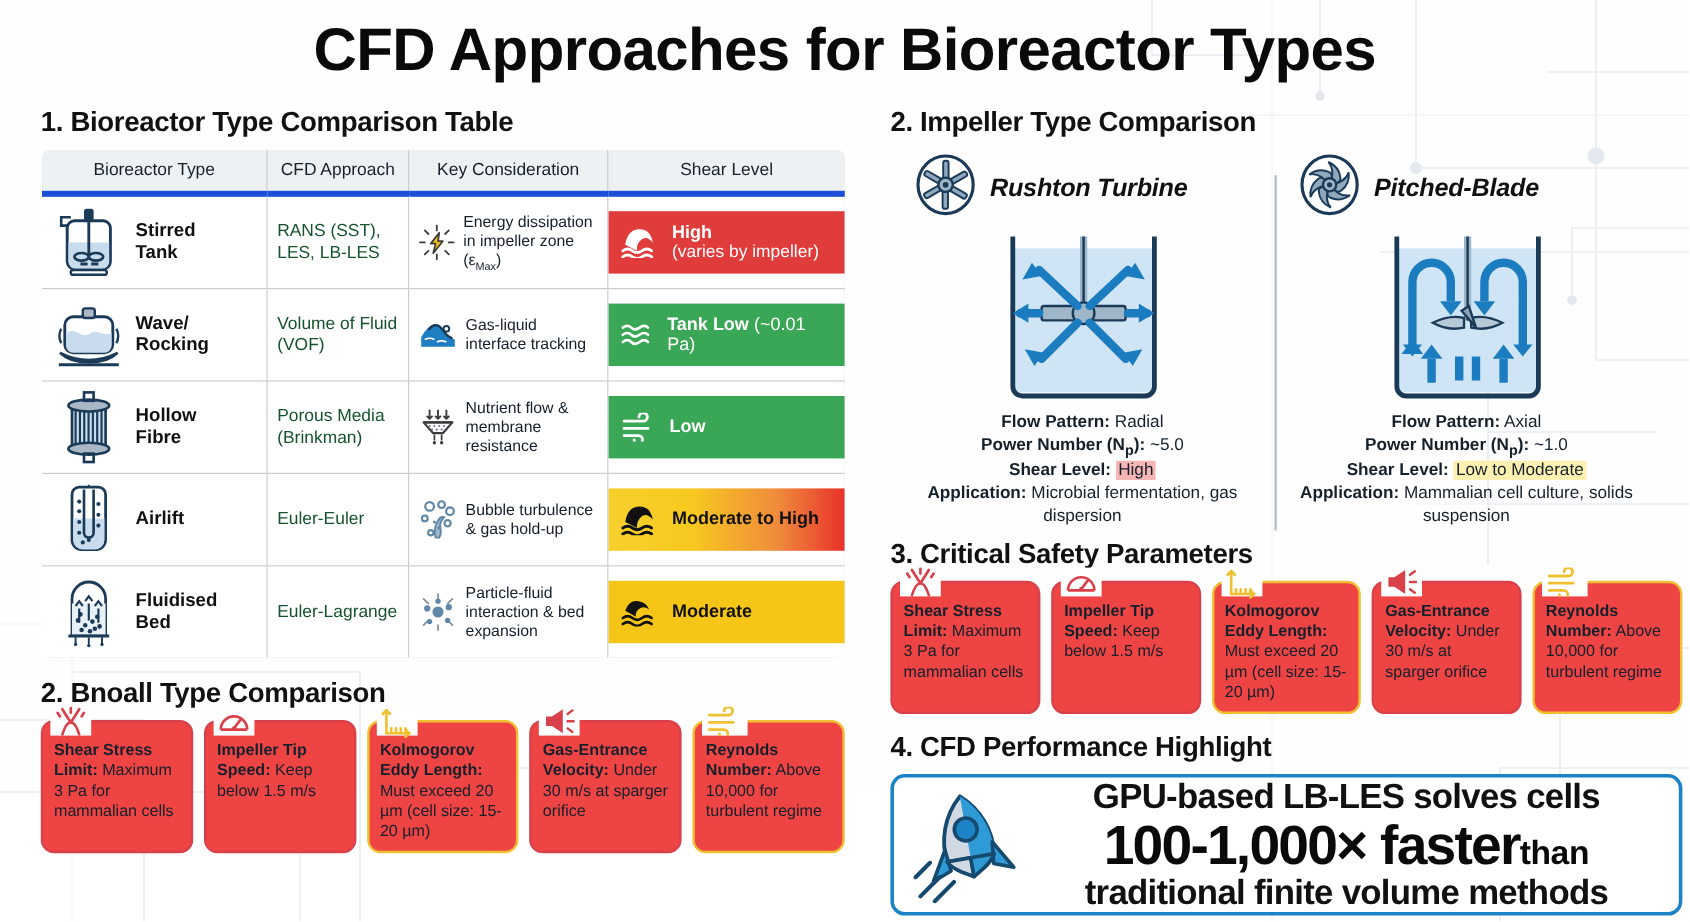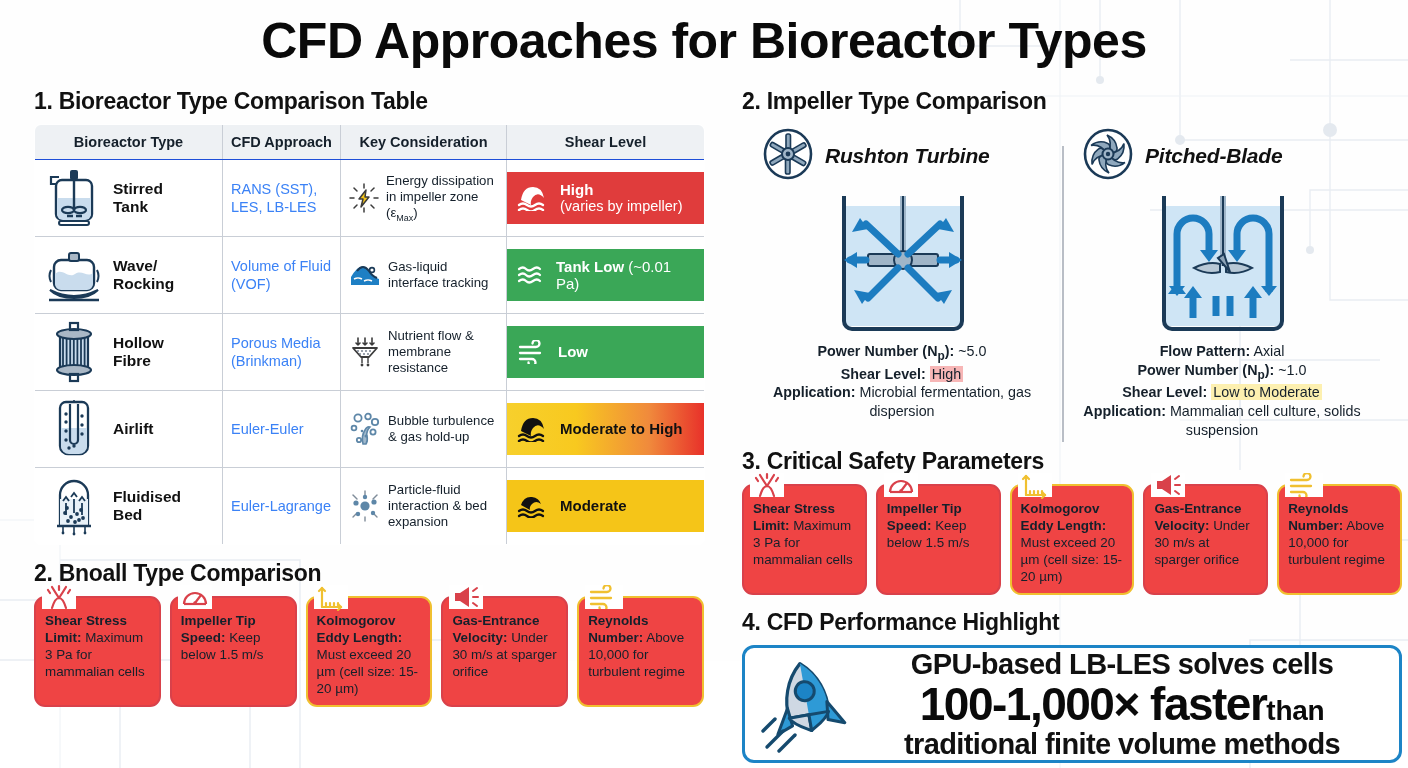--- a/index.html
+++ b/index.html
@@ -61,25 +61,25 @@
     border-collapse: collapse;
     border: 1px solid #c9ced6;
     border-radius: 7px;
     overflow: hidden;
     background: #fff;
     table-layout: fixed;
   }
   #bioreactor-table th {
     background: #eef1f4;
     font-size: 14.5px;
-    font-weight: bold;
+    font-weight: normal;
     color: #15202b;
     padding: 9px 4px;
     border-right: 1px solid #c9ced6;
-    border-bottom: 1px solid #1d4ed8;
+    border-bottom: 5px solid #1d4ed8;
     text-align: center;
   }
   #bioreactor-table th:last-child { border-right: none; }
   #bioreactor-table td {
     border-right: 1px solid #c9ced6;
     border-bottom: 1px solid #c9ced6;
     vertical-align: middle;
     padding: 0;
   }
   #bioreactor-table tr:last-child td { border-bottom: none; }
@@ -87,21 +87,21 @@
 
   .col-type { width: 188px; }
   .col-cfd { width: 118px; }
   .col-key { width: 166px; }
   .col-shear { width: 198px; }
 
   .type-cell { display: flex; align-items: center; gap: 10px; padding: 6px 8px 6px 10px; }
   .type-icon { flex: 0 0 58px; height: 64px; display: flex; align-items: center; justify-content: center; }
   .type-label { font-size: 15.5px; font-weight: bold; color: #111; line-height: 1.18; }
 
-  .cfd-cell { font-size: 14.5px; color: #3b82f6; line-height: 1.25; padding: 6px 8px; }
+  .cfd-cell { font-size: 14.5px; color: #14532d; line-height: 1.25; padding: 6px 8px; }
 
   .key-cell { display: flex; align-items: center; gap: 7px; padding: 6px 6px 6px 8px; }
   .key-icon { flex: 0 0 30px; height: 30px; display:flex; align-items:center; justify-content:center;}
   .key-text { font-size: 13.2px; color: #15202b; line-height: 1.2; }
   .key-text sub { font-size: 9px; }
 
   .shear-cell { padding: 0; height: 100%; }
   .shear-bar {
     display: flex; align-items: center; gap: 9px;
     padding: 9px 10px;
@@ -688,20 +688,21 @@
                   <path d="M50 30 l-8 14 l16 -3 Z"></path>
                   <path d="M136 30 l8 14 l-16 -3 Z"></path>
                   <path d="M52 116 l-8 -14 l16 3 Z"></path>
                   <path d="M134 116 l8 -14 l-16 3 Z"></path>
                   <path d="M34 72 l13 -8 v16 Z"></path>
                   <path d="M152 72 l-13 -8 v16 Z"></path>
                 </g>
               </svg>
             </div>
             <div class="imp-specs">
+              <div class="r"><b>Flow Pattern:</b> <span>Radial</span></div>
               <div class="r"><b>Power Number (N<sub>p</sub>):</b> <span>~5.0</span></div>
               <div class="r"><b>Shear Level:</b> <span class="hl-red">High</span></div>
               <div class="r"><b>Application:</b> <span>Microbial fermentation, gas dispersion</span></div>
             </div>
           </div>
           <div class="imp">
             <div class="imp-head">
               <span><svg width="52" height="52" viewBox="0 0 52 52">
                   <ellipse cx="26" cy="26" rx="23" ry="24" fill="#fff" stroke="#1b3a57" stroke-width="2.6"></ellipse>
                   <g fill="#8fa8bd" stroke="#1b3a57" stroke-width="1.6">

